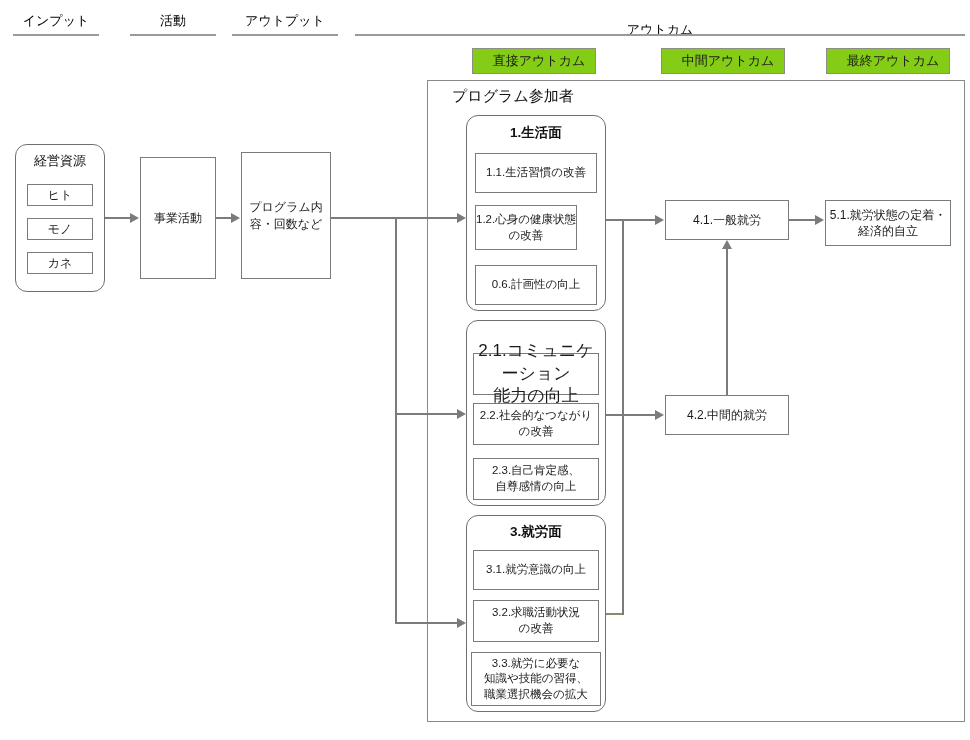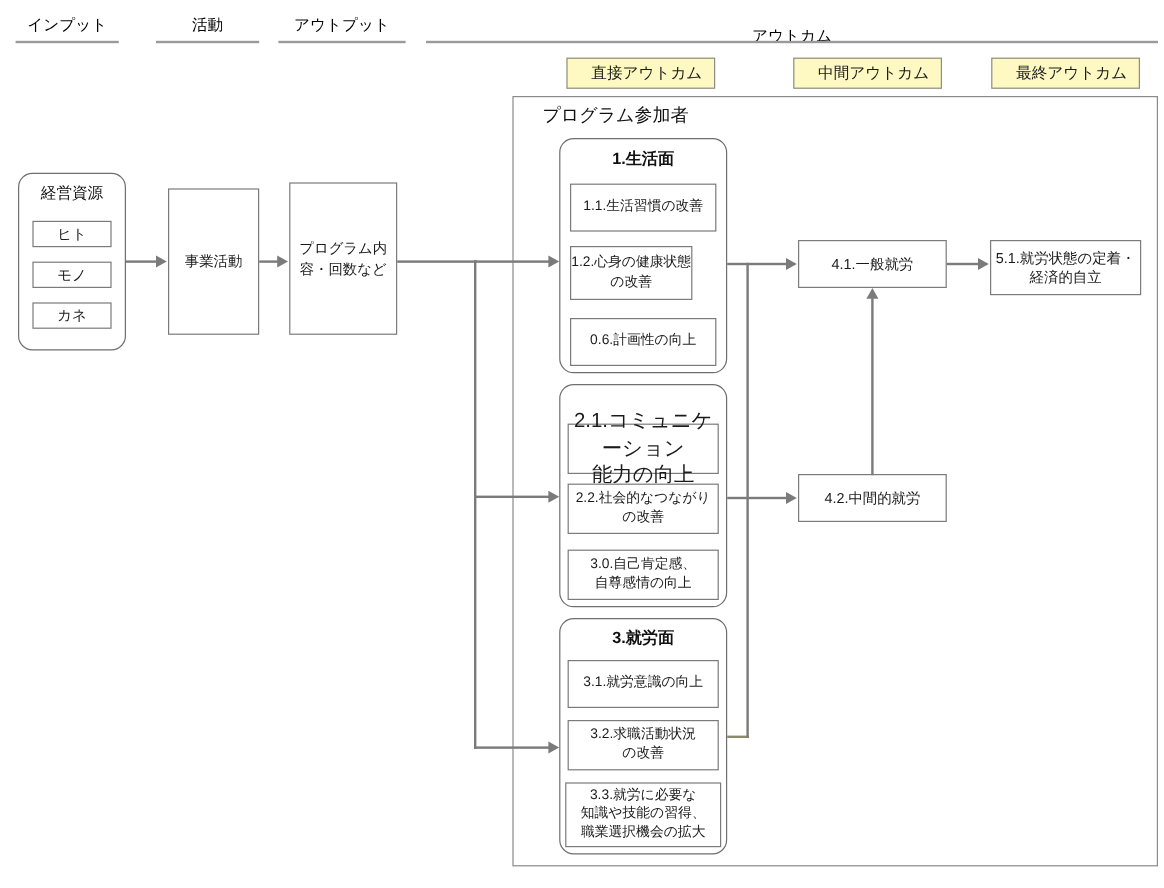--- a/index.html
+++ b/index.html
@@ -24,21 +24,21 @@
   .head-rule{
     position:absolute;
     height:0;
     border-top:2px solid #9a9a9a;
   }
 
   
   .badge{
     position:absolute;
     box-sizing:border-box;
-    background:#fef9c3;
+    background:#84cc16;
     border:1.5px solid #8d8d83;
     font-size:13px;
     color:#1a1a1a;
     display:flex;align-items:center;justify-content:center;
     white-space:nowrap;
     padding-left:10px;
   }
 
   
   .box{
@@ -144,21 +144,21 @@
 の改善</div>
   <div class="box small" style="left:475px;top:265px;width:122px;height:40px;white-space:pre-line;">0.6.計画性の向上</div>
 
   <div class="rbox" style="left:466px;top:320px;width:140px;height:186px;">
     <div class="rbox-title bold" style="top:7px;margin-top:38px;">2.社会面</div>
   </div>
   <div class="box small" style="left:473px;top:353px;width:126px;height:42px;white-space:pre-line;font-size:17px;">2.1.コミュニケーション
 能力の向上</div>
   <div class="box small" style="left:473px;top:403px;width:126px;height:42px;white-space:pre-line;">2.2.社会的なつながり
 の改善</div>
-  <div class="box small" style="left:473px;top:458px;width:126px;height:42px;white-space:pre-line;">3.0.自己肯定感、
+  <div class="box small" style="left:473px;top:458px;width:126px;height:42px;white-space:pre-line;">2.3.自己肯定感、
 自尊感情の向上</div>
 
   <div class="rbox" style="left:466px;top:515px;width:140px;height:197px;">
     <div class="rbox-title bold" style="top:7px;">3.就労面</div>
   </div>
   <div class="box small" style="left:473px;top:550px;width:126px;height:40px;white-space:pre-line;">3.1.就労意識の向上</div>
   <div class="box small" style="left:473px;top:600px;width:126px;height:42px;white-space:pre-line;">3.2.求職活動状況
 の改善</div>
   <div class="box small" style="left:471px;top:652px;width:130px;height:54px;white-space:pre-line;">3.3.就労に必要な
 知識や技能の習得、

